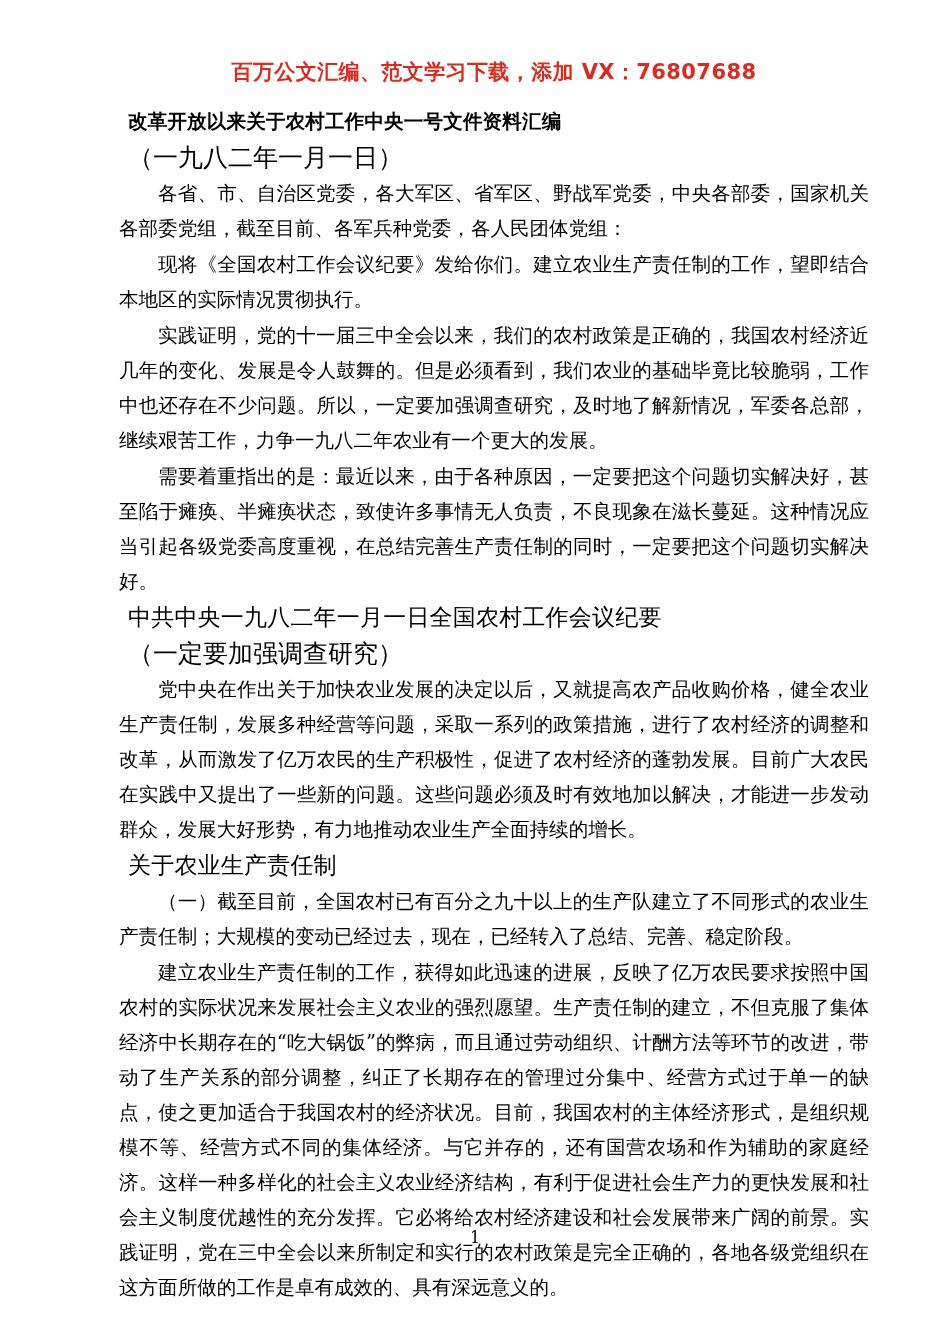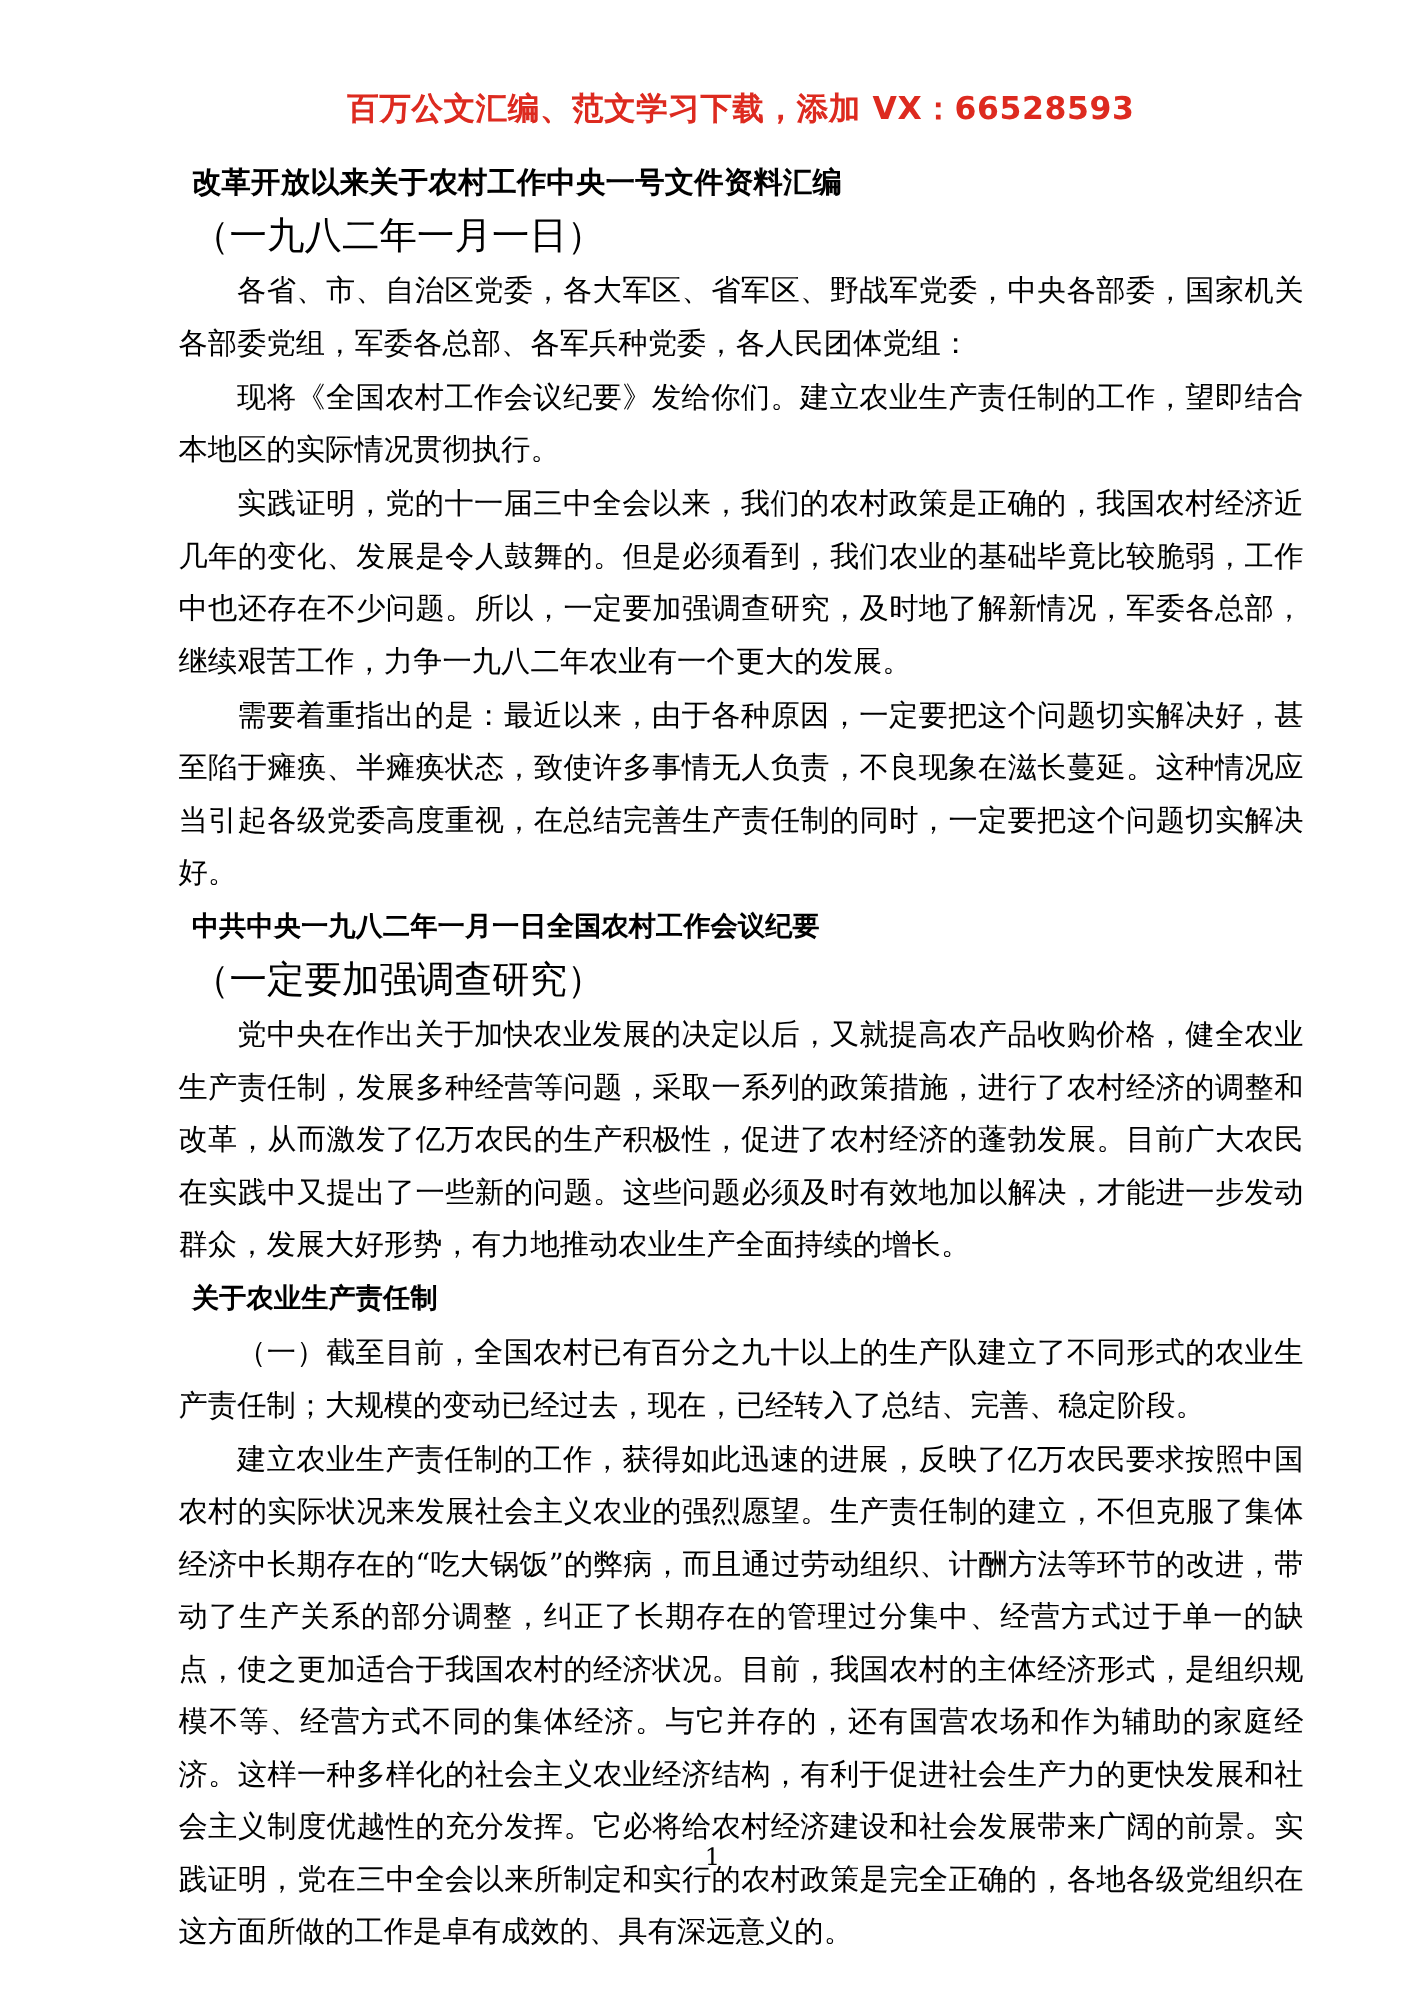--- a/index.html
+++ b/index.html
@@ -48,22 +48,22 @@
   .title-serif {
     font-family: "DejaVu Serif", "Liberation Serif", serif;
     font-weight: bold;
     font-size: 19.5px;
     line-height: 35px;
     text-indent: 9px;
     letter-spacing: 0.2px;
   }
   .head-sans {
     font-family: "DejaVu Sans", "Liberation Sans", sans-serif;
-    font-weight: bold;
-    font-size: 18px;
+    font-weight: normal;
+    font-size: 23px;
     line-height: 35px;
     text-indent: 9px;
     letter-spacing: 0.2px;
   }
   .datum {
     font-family: Liberation Sans, sans-serif;
     font-size: 25px;
     line-height: 35px;
     text-indent: 9px;
   }
@@ -88,30 +88,30 @@
     color: #000000;
   }
 </style>
 </head>
 <body>
 
 <div class="page">
 
   <div class="content">
 
-    <div class="watermark">百万公文汇编、范文学习下载，添加 VX：66528593</div>
+    <div class="watermark">百万公文汇编、范文学习下载，添加 VX：76807688</div>
 
     <div class="doc-body">
 
       <h1 class="title-serif">改革开放以来关于农村工作中央一号文件资料汇编</h1>
 
 
       <p class="datum">（一九八二年一月一日）</p>
 
-      <p class="para">各省、市、自治区党委，各大军区、省军区、野战军党委，中央各部委，国家机关各部委党组，军委各总部、各军兵种党委，各人民团体党组：</p>
+      <p class="para">各省、市、自治区党委，各大军区、省军区、野战军党委，中央各部委，国家机关各部委党组，截至目前、各军兵种党委，各人民团体党组：</p>
 
       <p class="para">现将《全国农村工作会议纪要》发给你们。建立农业生产责任制的工作，望即结合本地区的实际情况贯彻执行。</p>
 
       <p class="para">实践证明，党的十一届三中全会以来，我们的农村政策是正确的，我国农村经济近几年的变化、发展是令人鼓舞的。但是必须看到，我们农业的基础毕竟比较脆弱，工作中也还存在不少问题。所以，一定要加强调查研究，及时地了解新情况，军委各总部，继续艰苦工作，力争一九八二年农业有一个更大的发展。</p>
 
       <p class="para">需要着重指出的是：最近以来，由于各种原因，一定要把这个问题切实解决好，甚至陷于瘫痪、半瘫痪状态，致使许多事情无人负责，不良现象在滋长蔓延。这种情况应当引起各级党委高度重视，在总结完善生产责任制的同时，一定要把这个问题切实解决好。</p>
 
       <h2 class="head-sans">中共中央一九八二年一月一日全国农村工作会议纪要</h2>
 
       <p class="datum">（一定要加强调查研究）</p>

